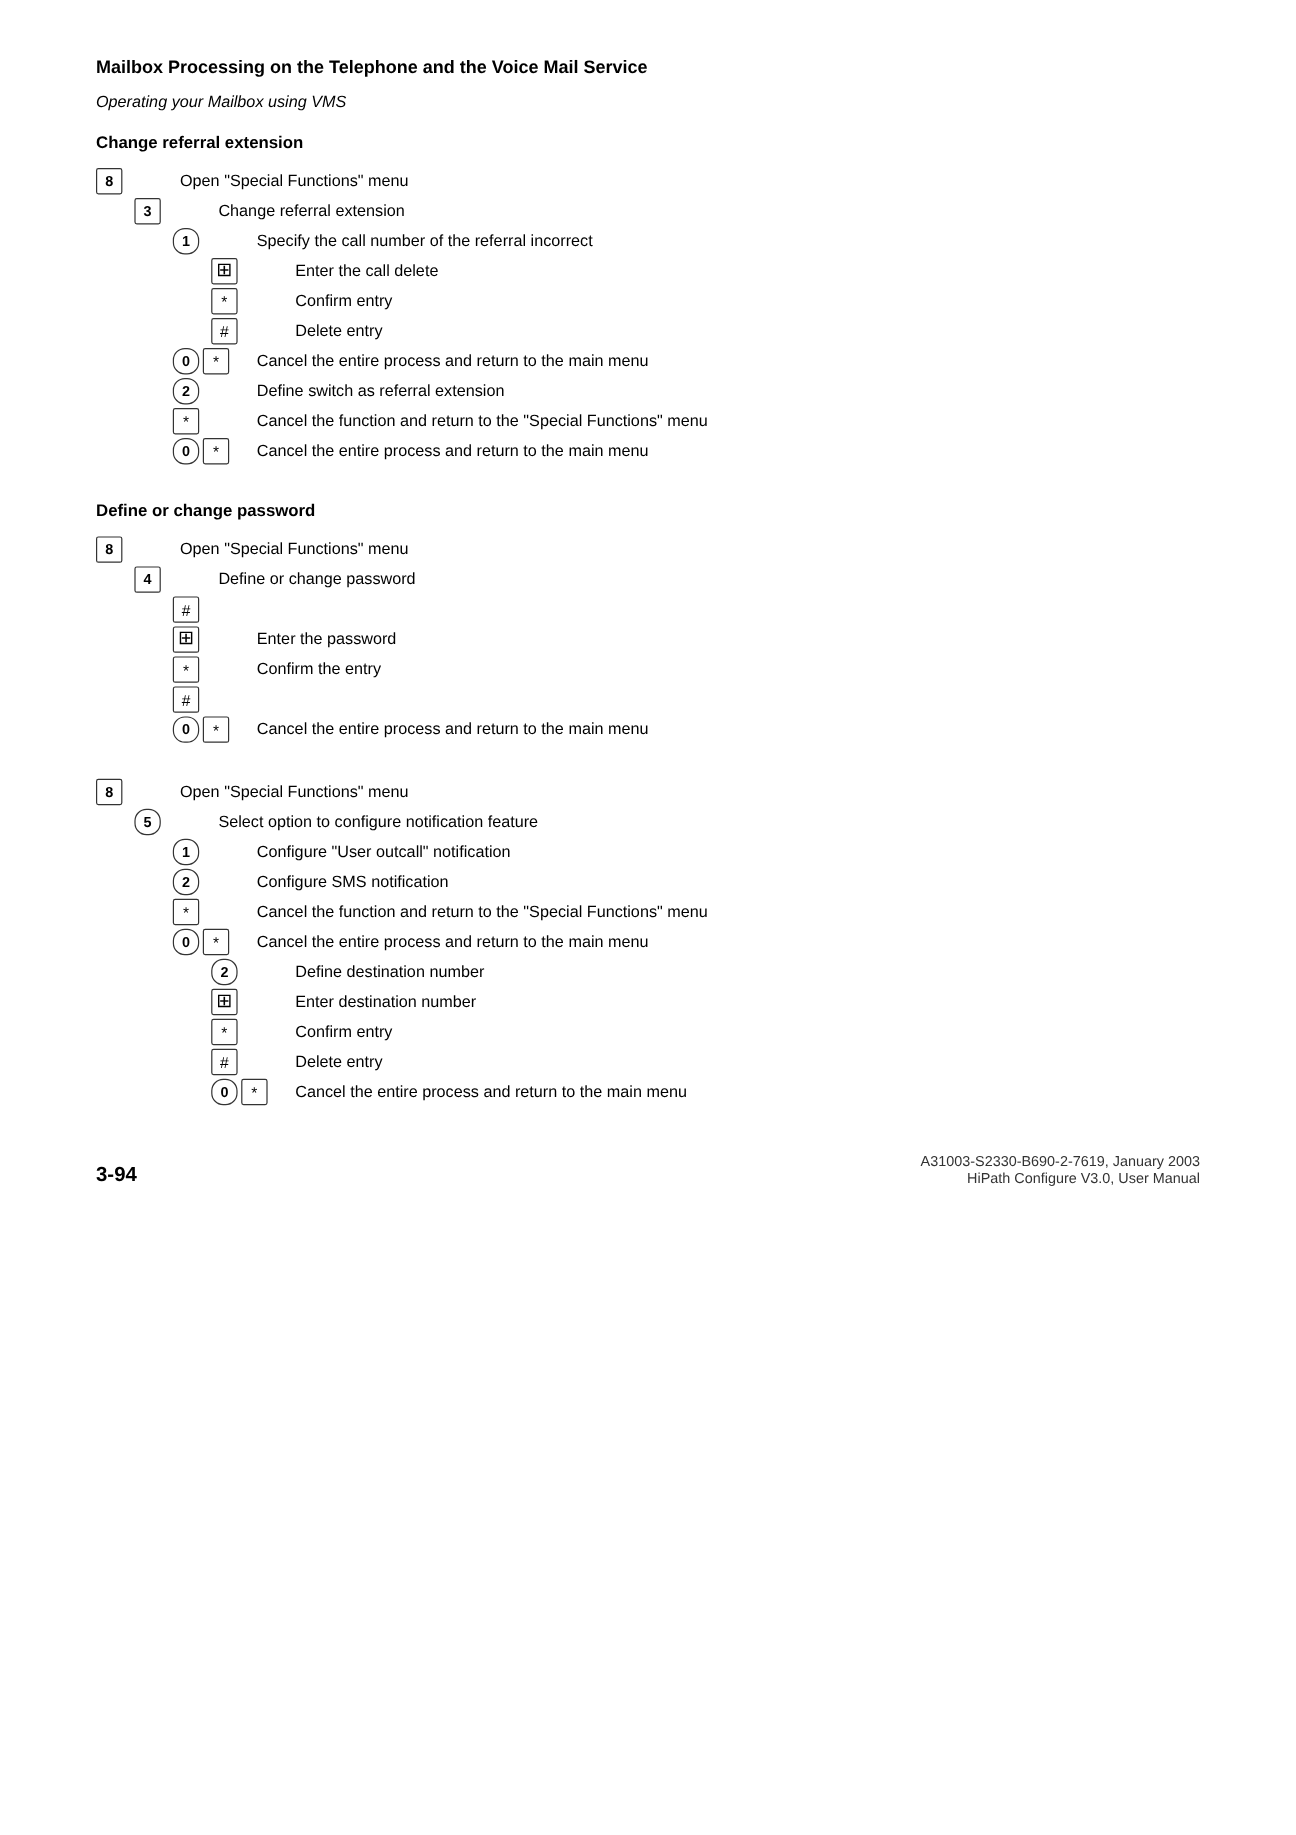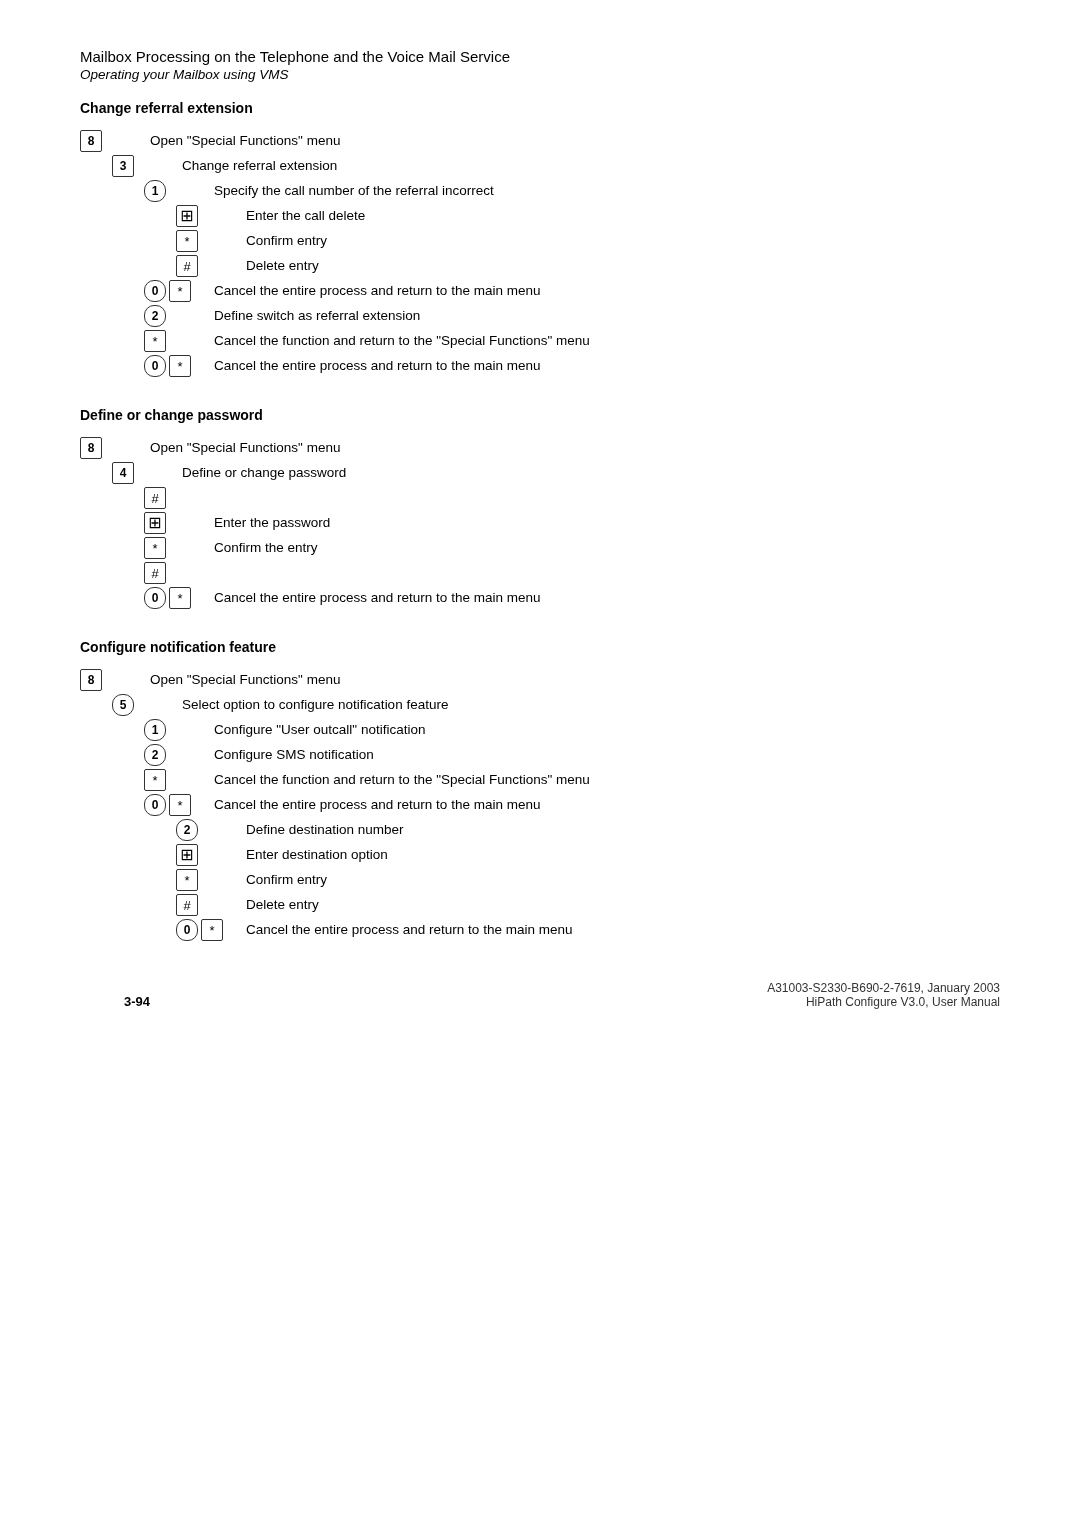--- a/index.html
+++ b/index.html
@@ -9,23 +9,23 @@
       font-size: 13.5px;
       color: #000;
       width: 1080px;
       min-height: 1529px;
       padding: 48px 80px 60px 80px;
     }
     .page-header {
       margin-bottom: 18px;
     }
     .page-header-title {
-      font-weight: normal;
+      font-weight: bold;
       font-size: 15px;
-      margin-bottom: 2px;
+      margin-bottom: 12px;
     }
     .page-header-subtitle {
       font-style: italic;
       font-size: 13.5px;
     }
     .section {
       margin-bottom: 30px;
     }
     .section-heading {
       font-weight: bold;
@@ -124,22 +124,21 @@
     }
     .page-footer {
       display: flex;
       justify-content: space-between;
       align-items: flex-end;
       margin-top: 40px;
       font-size: 12.5px;
     }
     .page-number {
       font-weight: bold;
-      font-size: 13px;
-      margin-left: 44px;
+      font-size: 17px;
     }
     .footer-right {
       text-align: right;
       font-size: 12px;
       color: #333;
     }
   </style>
 </head>
 <body>
 
@@ -279,21 +278,20 @@
           <div style="min-width: 64px; flex-shrink: 0;"></div>
           <div style="display: flex; align-items: center; gap: 3px; min-width: 60px; justify-content: flex-start;">
             <span class="key-box-rounded">0</span>
             <span class="key-star">*</span>
           </div>
           <span class="desc-text">Cancel the entire process and return to the main menu</span>
         </li>
       </ul>
     </div>
     <div class="section">
-      <div class="section-heading">Configure notification feature</div>
       <ul class="key-list">
         <li class="key-row">
           <div style="min-width: 0px; flex-shrink: 0;"></div>
           <div style="display: flex; align-items: center; gap: 3px; min-width: 60px; justify-content: flex-start;">
             <span class="key-box">8</span>
           </div>
           <span class="desc-text">Open "Special Functions" menu</span>
         </li>
         <li class="key-row">
           <div style="min-width: 32px; flex-shrink: 0;"></div>
@@ -338,21 +336,21 @@
           </div>
           <span class="desc-text">Define destination number</span>
         </li>
         <li class="key-row">
           <div style="min-width: 96px; flex-shrink: 0;"></div>
           <div style="display: flex; align-items: center; gap: 3px; min-width: 60px; justify-content: flex-start;">
             <span class="key-grid">
               <span style="font-size:16px;line-height:1;">⊞</span>
             </span>
           </div>
-          <span class="desc-text">Enter destination option</span>
+          <span class="desc-text">Enter destination number</span>
         </li>
         <li class="key-row">
           <div style="min-width: 96px; flex-shrink: 0;"></div>
           <div style="display: flex; align-items: center; gap: 3px; min-width: 60px; justify-content: flex-start;">
             <span class="key-star">*</span>
           </div>
           <span class="desc-text">Confirm entry</span>
         </li>
         <li class="key-row">
           <div style="min-width: 96px; flex-shrink: 0;"></div>

